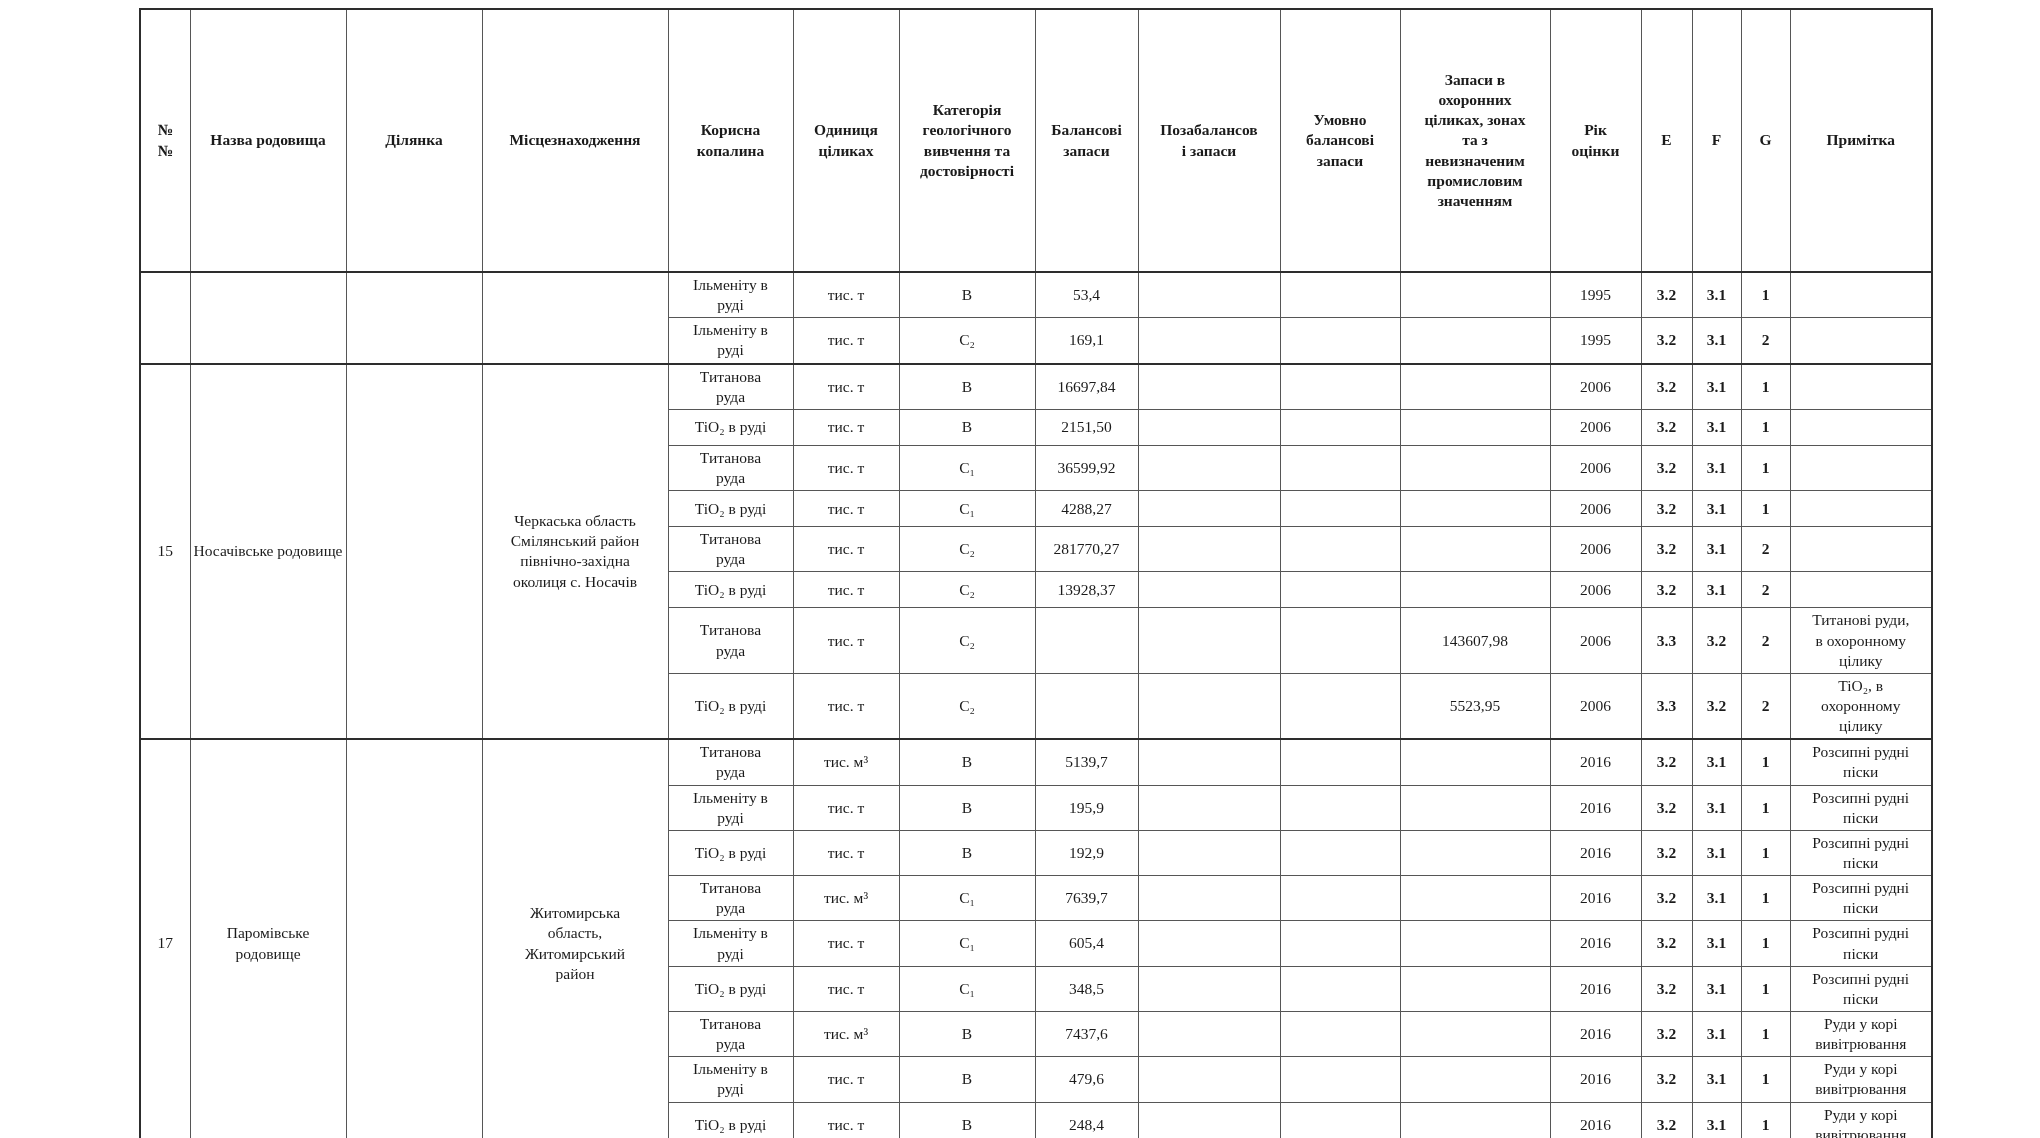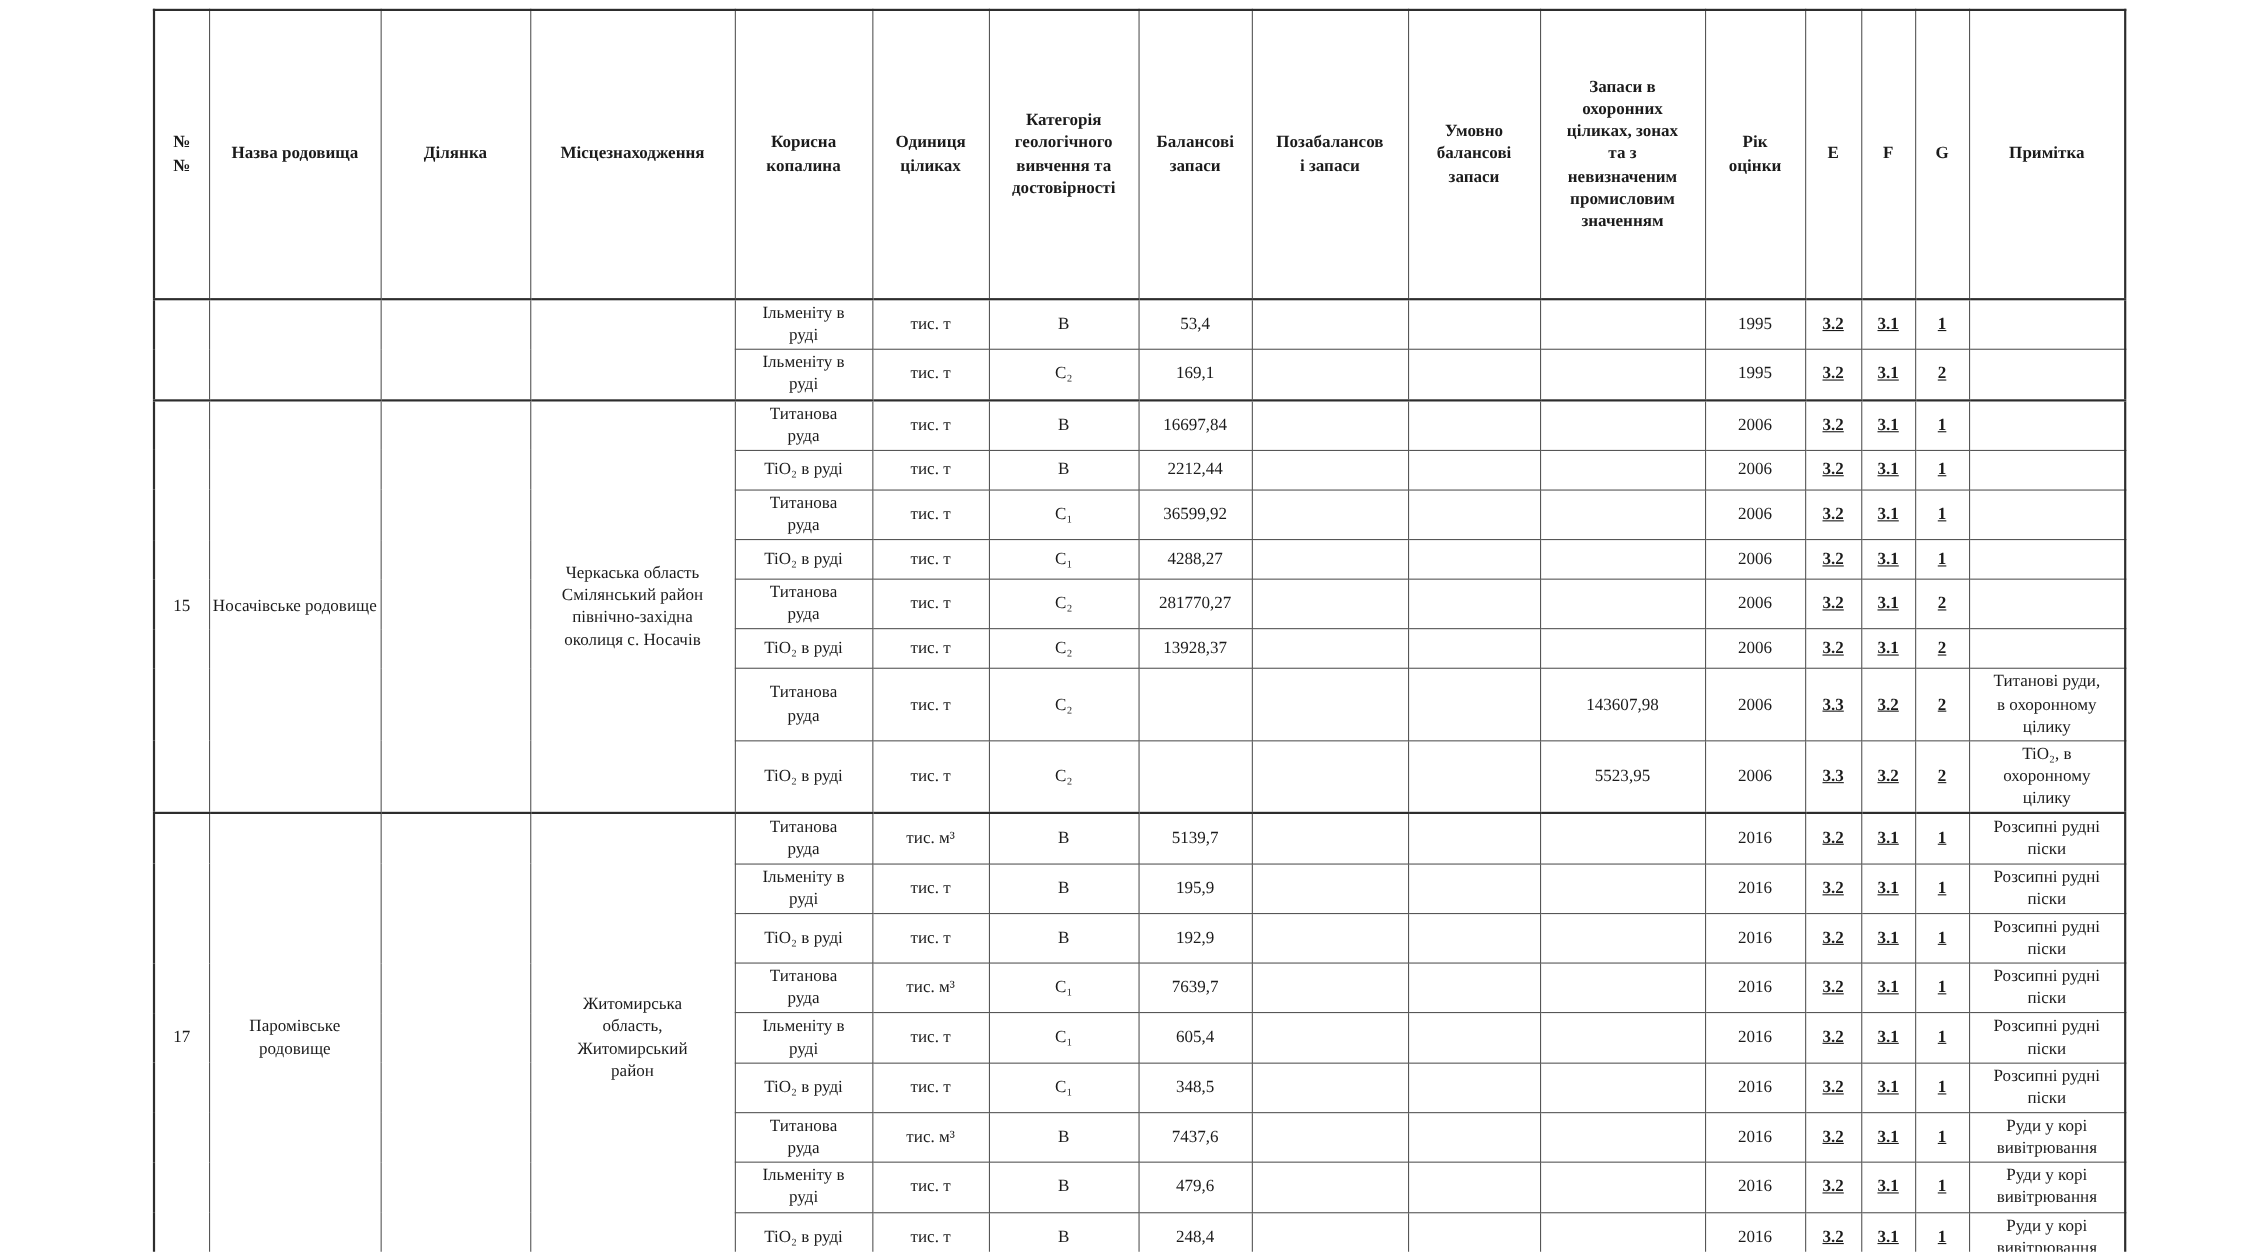--- a/index.html
+++ b/index.html
@@ -23,21 +23,21 @@
   }
   table.deposits{border:2px solid #2d2d2d;}
   thead tr{height:263px;}
   thead th{
     font-weight:bold;white-space:pre-line;
     border-bottom:2px solid #2d2d2d !important;
   }
   tbody td{height:31px;}
   tr.block-start td{border-top:2px solid #2d2d2d;}
   td.pre{white-space:pre-line;}
-  td.bold{font-weight:bold;text-decoration:underline;}
+  td.bold{font-weight:bold;}
   td.c-block{background:#ffffff;margin-left:16px;}
 </style>
 </head>
 <body>
 
 <div class="page">
   <table class="deposits">
     <colgroup>
         <col style="width: 50px;">
         <col style="width: 156px;">
@@ -147,21 +147,21 @@
           <td class="c-year">2006</td>
           <td class="c-e bold">3.2</td>
           <td class="c-f bold">3.1</td>
           <td class="c-g bold">1</td>
           <td class="c-note pre"></td>
         </tr>
         <tr>
           <td class="c-mineral pre">TiO₂ в руді</td>
           <td class="c-unit">тис. т</td>
           <td class="c-category">В</td>
-          <td class="c-balance">2212,44</td>
+          <td class="c-balance">2151,50</td>
           <td class="c-offbalance"></td>
           <td class="c-conditional"></td>
           <td class="c-protected"></td>
           <td class="c-year">2006</td>
           <td class="c-e bold">3.2</td>
           <td class="c-f bold">3.1</td>
           <td class="c-g bold">1</td>
           <td class="c-note pre"></td>
         </tr>
         <tr>

